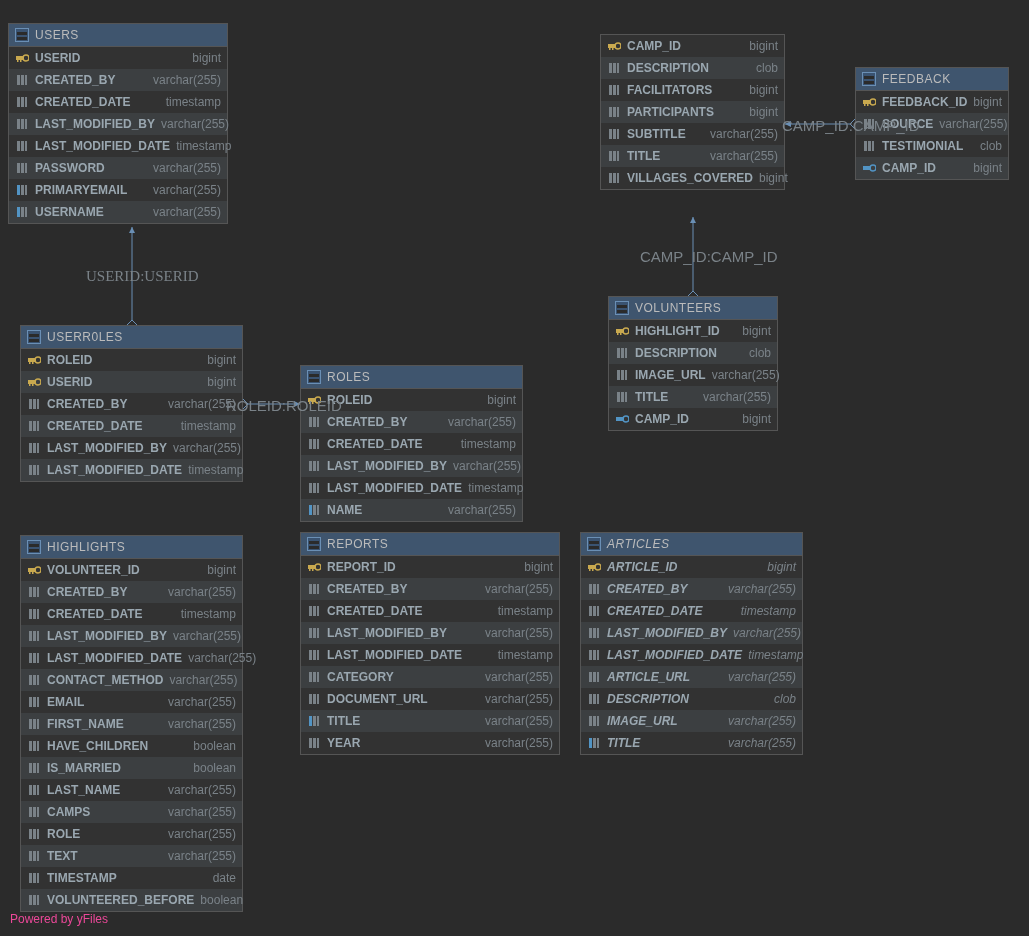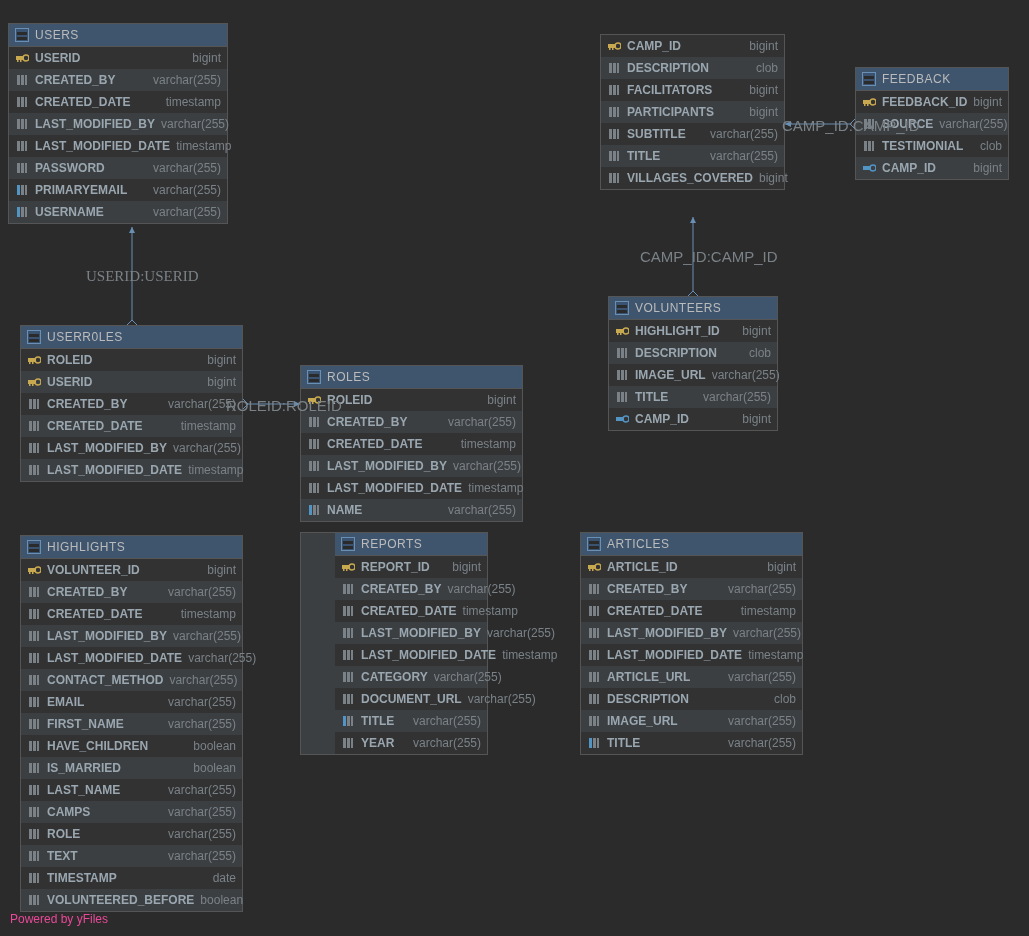--- a/index.html
+++ b/index.html
@@ -645,21 +645,21 @@
             <rect x="2" y="2" width="3" height="10" fill="#7a8288"></rect>
             <rect x="6" y="2" width="3" height="10" fill="#7a8288"></rect>
             <rect x="10" y="2" width="2" height="10" fill="#7a8288"></rect>
           </svg></span>
         <span class="col-name">VOLUNTEERED_BEFORE</span>
         <span class="col-type">boolean</span>
       </div>
     </div>
 </div>
 
-<div class="table" style="left:300px; top:532px; width:188px;padding-left:34px;">
+<div class="table" style="left:300px; top:532px; width:260px;">
   <div class="table-header">
     <span class="icon table-icon"></span>
     <span class="name">REPORTS</span>
   </div>
   <div class="rows">
       <div class="row">
         <span class="icon col-icon"><svg viewBox="0 0 14 14">
             <rect x="1" y="5" width="8" height="4" fill="#c9a94f"></rect>
             <circle cx="11" cy="7" r="3" fill="none" stroke="#c9a94f" stroke-width="1.5"></circle>
             <rect x="2" y="9" width="1.5" height="2" fill="#c9a94f"></rect>
@@ -736,21 +736,21 @@
             <rect x="2" y="2" width="3" height="10" fill="#7a8288"></rect>
             <rect x="6" y="2" width="3" height="10" fill="#7a8288"></rect>
             <rect x="10" y="2" width="2" height="10" fill="#7a8288"></rect>
           </svg></span>
         <span class="col-name">YEAR</span>
         <span class="col-type">varchar(255)</span>
       </div>
     </div>
 </div>
 
-<div class="table" style="left:580px; top:532px; width:223px;">
+<div class="table" style="left:580px; top:532px; width:223px;font-style:italic;">
   <div class="table-header">
     <span class="icon table-icon"></span>
     <span class="name">ARTICLES</span>
   </div>
   <div class="rows">
       <div class="row">
         <span class="icon col-icon"><svg viewBox="0 0 14 14">
             <rect x="1" y="5" width="8" height="4" fill="#c9a94f"></rect>
             <circle cx="11" cy="7" r="3" fill="none" stroke="#c9a94f" stroke-width="1.5"></circle>
             <rect x="2" y="9" width="1.5" height="2" fill="#c9a94f"></rect>

